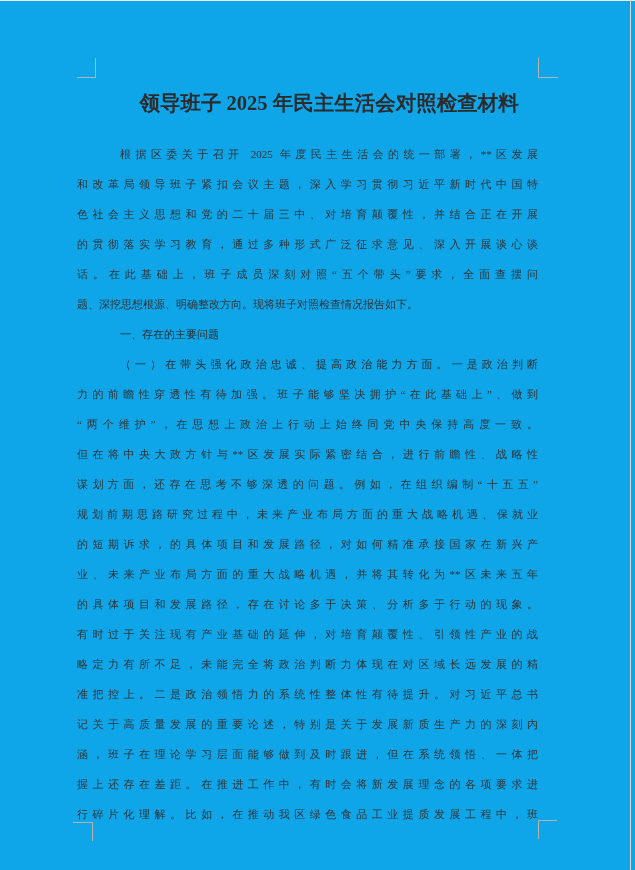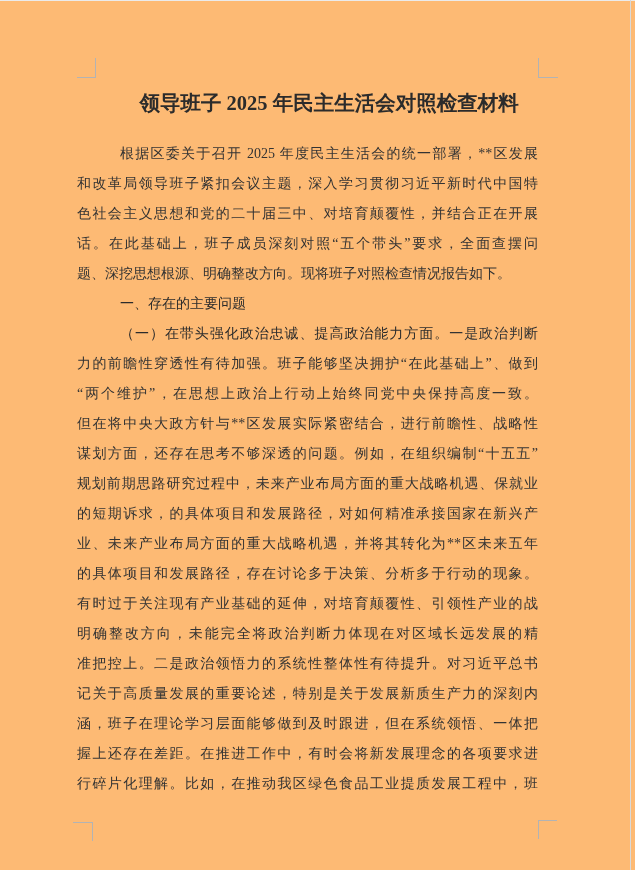--- a/index.html
+++ b/index.html
@@ -1,20 +1,20 @@
 <!DOCTYPE html>
 <html><head>
 <meta charset="utf-8">
 <style>
   html, body { margin: 0; padding: 0; background: #ffffff; }
   .page {
     position: relative;
     width: 635px;
     height: 870px;
-    background: #fdba74;
+    background: #0ea5e9;
     overflow: hidden;
     font-family: "Liberation Serif", "DejaVu Serif", serif;
     color: #333333;
   }
   .edge-top    { position: absolute; left: 0; top: 0; width: 635px; height: 1px; background: #ebebeb; }
   .edge-right  { position: absolute; left: 630px; top: 0; width: 1px; height: 870px; background: #d9d9d9; }
 
   .mark { position: absolute; background: #b3b3b3; }
   .tl-h { left: 77px;  top: 77px;  width: 19px; height: 1px; }
   .tl-v { left: 95px;  top: 58px;  width: 1px;  height: 20px; }
@@ -36,21 +36,21 @@
     text-align: center;
     text-indent: 43px;
     color: #2b2b2b;
     white-space: nowrap;
   }
   .doc-body {
     position: absolute;
     left: 77px;
     top: 139px;
     width: 461px;
-    font-size: 14px;
+    font-size: 11px;
     line-height: 30px;
   }
   .line {
     height: 30px;
     text-align: justify;
     text-align-last: justify;
     text-justify: inter-character;
     overflow: hidden;
   }
   .line.indent { text-indent: 43px; }
@@ -73,38 +73,39 @@
   <div class="mark br-h"></div>
   <div class="mark br-v"></div>
 
   <div class="doc-title">领导班子 2025 年民主生活会对照检查材料</div>
 
   <div class="doc-body">
       <div class="block">
         <div class="line indent"><span class="seg">根据区委关于召开 2025 年度民主生活会的统一部署，**区发展</span></div>
         <div class="line"><span class="seg">和改革局领导班子紧扣会议主题，深入学习贯彻习近平新时代中国特</span></div>
         <div class="line"><span class="seg">色社会主义思想和党的二十届三中、对培育颠覆性，并结合正在开展</span></div>
+        <div class="line"><span class="seg">的贯彻落实学习教育，通过多种形式广泛征求意见、深入开展谈心谈</span></div>
         <div class="line"><span class="seg">话。在此基础上，班子成员深刻对照“五个带头”要求，全面查摆问</span></div>
         <div class="line last"><span class="seg">题、深挖思想根源、明确整改方向。现将班子对照检查情况报告如下。</span></div>
       </div>
       <div class="block">
         <div class="line indent last"><span class="seg bold">一、存在的主要问题</span></div>
       </div>
       <div class="block">
         <div class="line indent"><span class="seg bold">（一）在带头强化政治忠诚、提高政治能力方面。</span><span class="seg">一是政治判断</span></div>
         <div class="line"><span class="seg">力的前瞻性穿透性有待加强。班子能够坚决拥护“在此基础上”、做到</span></div>
         <div class="line"><span class="seg">“两个维护”，在思想上政治上行动上始终同党中央保持高度一致。</span></div>
         <div class="line"><span class="seg">但在将中央大政方针与**区发展实际紧密结合，进行前瞻性、战略性</span></div>
         <div class="line"><span class="seg">谋划方面，还存在思考不够深透的问题。例如，在组织编制“十五五”</span></div>
         <div class="line"><span class="seg">规划前期思路研究过程中，未来产业布局方面的重大战略机遇、保就业</span></div>
         <div class="line"><span class="seg">的短期诉求，的具体项目和发展路径，对如何精准承接国家在新兴产</span></div>
         <div class="line"><span class="seg">业、未来产业布局方面的重大战略机遇，并将其转化为**区未来五年</span></div>
         <div class="line"><span class="seg">的具体项目和发展路径，存在讨论多于决策、分析多于行动的现象。</span></div>
         <div class="line"><span class="seg">有时过于关注现有产业基础的延伸，对培育颠覆性、引领性产业的战</span></div>
-        <div class="line"><span class="seg">明确整改方向，未能完全将政治判断力体现在对区域长远发展的精</span></div>
+        <div class="line"><span class="seg">略定力有所不足，未能完全将政治判断力体现在对区域长远发展的精</span></div>
         <div class="line"><span class="seg">准把控上。二是政治领悟力的系统性整体性有待提升。对习近平总书</span></div>
         <div class="line"><span class="seg">记关于高质量发展的重要论述，特别是关于发展新质生产力的深刻内</span></div>
         <div class="line"><span class="seg">涵，班子在理论学习层面能够做到及时跟进，但在系统领悟、一体把</span></div>
         <div class="line"><span class="seg">握上还存在差距。在推进工作中，有时会将新发展理念的各项要求进</span></div>
         <div class="line"><span class="seg">行碎片化理解。比如，在推动我区绿色食品工业提质发展工程中，班</span></div>
       </div>
     </div>
 </div>
 
 </body></html>

